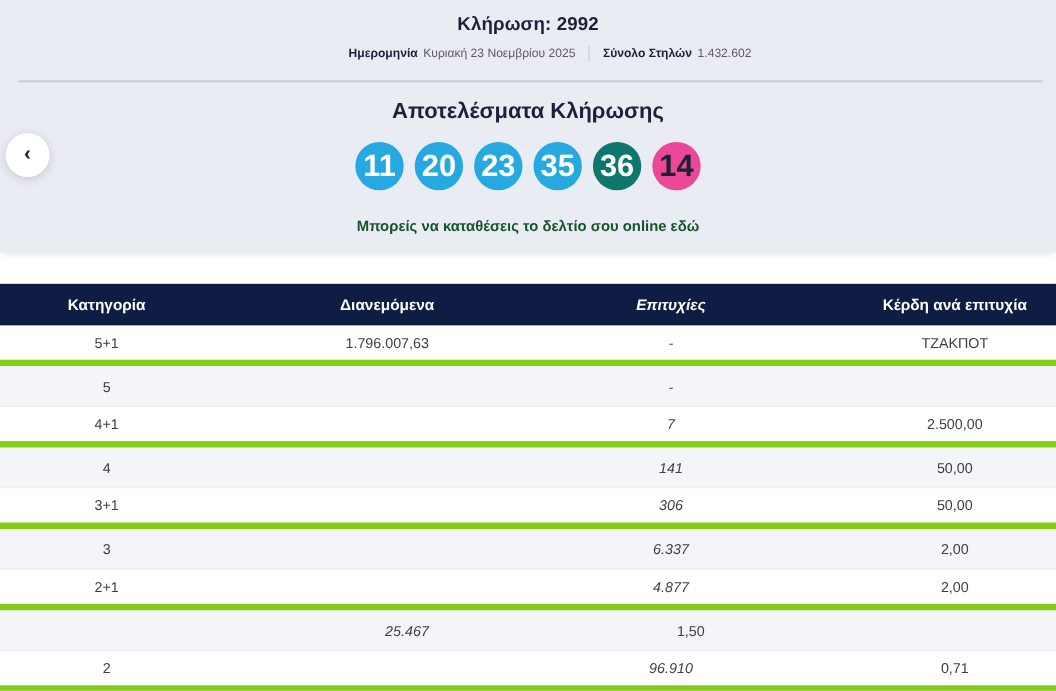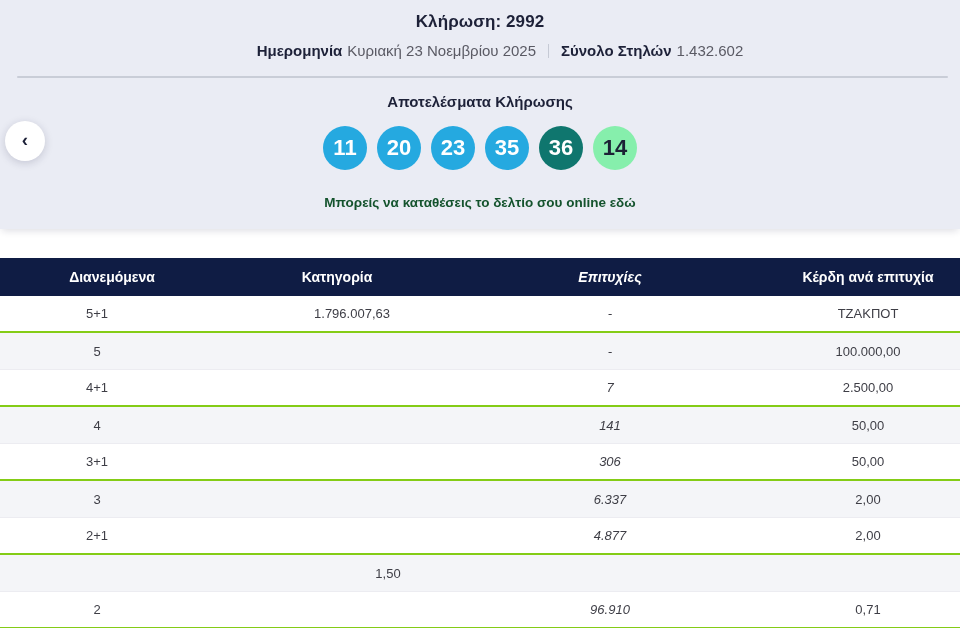--- a/index.html
+++ b/index.html
@@ -23,48 +23,48 @@
   }
   .hero-title {
     margin-top: 12px;
     font-size: 17px;
     font-weight: bold;
     color: #1d2138;
     letter-spacing: 0.1px;
   }
   .hero-meta {
     margin-top: 10px;
-    font-size: 15px;
+    font-size: 11px;
     color: #5a5a64;
     display: flex;
     align-items: center;
     margin-left: 40px;
   }
   .meta-label { font-weight: bold; color: #1d2138; margin-right: 5px; }
   .meta-sep { width: 1px; height: 14px; background: #c6cad5; margin: 0 12px; }
   .hero-divider {
     border: none;
     height: 2px;
     background: #c9cdd7;
     border-radius: 2px;
     width: 931px;
     margin: 17px 0 0 17px;
     align-self: flex-start;
   }
   .results-title {
     margin: 15px 0 0;
-    font-size: 15px;
+    font-size: 20px;
     font-weight: bold;
     color: #1d2138;
   }
   .balls { display: flex; gap: 10px; margin-top: 16px; }
   .ball {
     width: 44px; height: 44px; border-radius: 50%;
     display: flex; align-items: center; justify-content: center;
-    font-size: 22px; font-weight: bold; color: #ffffff;
+    font-size: 28px; font-weight: bold; color: #ffffff;
   }
   .ball.bonus { color: #1c2235; }
   .online-link {
     margin-top: 25px;
     font-size: 13.5px;
     font-weight: bold;
     color: #14532d;
     text-decoration: none;
     cursor: pointer;
   }
@@ -86,21 +86,21 @@
     height: 38px;
     background: #0f1c44;
     display: flex; align-items: center;
     color: #ffffff; font-weight: bold; font-size: 14px;
   }
   .trow {
     height: 37px;
     display: flex; align-items: center;
     font-size: 13px; color: #3e3e46;
     background: #ffffff;
-    border-bottom: 2px solid #84cc16;
+    border-bottom: 6px solid #84cc16;
   }
   .trow:nth-child(even) { background: #f4f5f8; border-bottom: 1px solid #ececf1; }
   .cell { text-align: center; white-space: nowrap; }
   .c1 { width: 25%; padding-right: 46px; }
   .c2 { width: 25%; padding-right: 16px; }
   .c3 { width: 25%; padding-left: 20px; font-style: italic; }
   .c4 { width: 25%; padding-left: 56px; }
 </style>
 </head>
 <body>
@@ -119,49 +119,48 @@
   <hr class="hero-divider">
 
   <h2 class="results-title">Αποτελέσματα Κλήρωσης</h2>
 
   <div class="balls">
       <div class="ball" style="background: rgb(37, 169, 224);">11</div>
       <div class="ball" style="background: rgb(37, 169, 224);">20</div>
       <div class="ball" style="background: rgb(37, 169, 224);">23</div>
       <div class="ball" style="background: rgb(37, 169, 224);">35</div>
       <div class="ball" style="background: #0f766e;">36</div>
-      <div class="ball bonus" style="background: #86efac;">14</div>
+      <div class="ball bonus" style="background: #ec4899;">14</div>
     </div>
 
   <a class="online-link">Μπορείς να καταθέσεις το δελτίο σου online εδώ</a>
 
   <button class="back-btn">
     <span>‹</span>
   </button>
 </section>
 
 <section class="table-section">
   <div class="thead">
+    <div class="cell c1">Κατηγορία</div>
     <div class="cell c2">Διανεμόμενα</div>
-    <div class="cell c1">Κατηγορία</div>
     <div class="cell c3">Επιτυχίες</div>
     <div class="cell c4">Κέρδη ανά επιτυχία</div>
   </div>
   <div id="tbody">
       <div class="trow">
         <div class="cell c1">5+1</div>
         <div class="cell c2">1.796.007,63</div>
         <div class="cell c3">-</div>
         <div class="cell c4">ΤΖΑΚΠΟΤ</div>
       </div>
       <div class="trow">
         <div class="cell c1">5</div>
         <div class="cell c2"></div>
         <div class="cell c3">-</div>
-        <div class="cell c4">100.000,00</div>
       </div>
       <div class="trow">
         <div class="cell c1">4+1</div>
         <div class="cell c2"></div>
         <div class="cell c3">7</div>
         <div class="cell c4">2.500,00</div>
       </div>
       <div class="trow">
         <div class="cell c1">4</div>
         <div class="cell c2"></div>
@@ -181,20 +180,21 @@
         <div class="cell c4">2,00</div>
       </div>
       <div class="trow">
         <div class="cell c1">2+1</div>
         <div class="cell c2"></div>
         <div class="cell c3">4.877</div>
         <div class="cell c4">2,00</div>
       </div>
       <div class="trow">
         <div class="cell c2"></div>
+        <div class="cell c3">25.467</div>
         <div class="cell c4">1,50</div>
       </div>
       <div class="trow">
         <div class="cell c1">2</div>
         <div class="cell c2"></div>
         <div class="cell c3">96.910</div>
         <div class="cell c4">0,71</div>
       </div>
     </div>
 </section>

